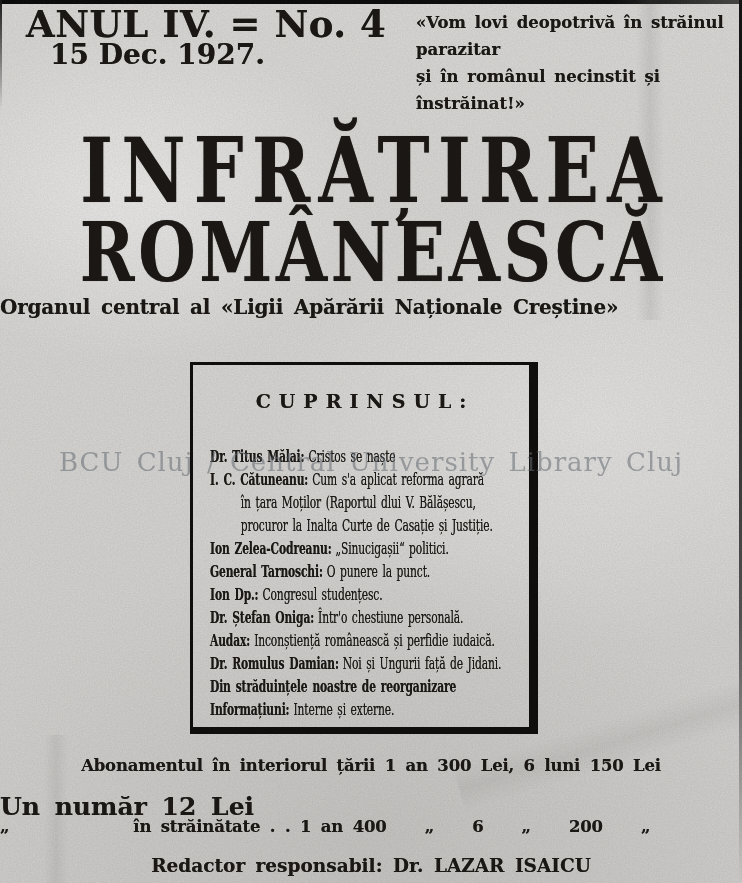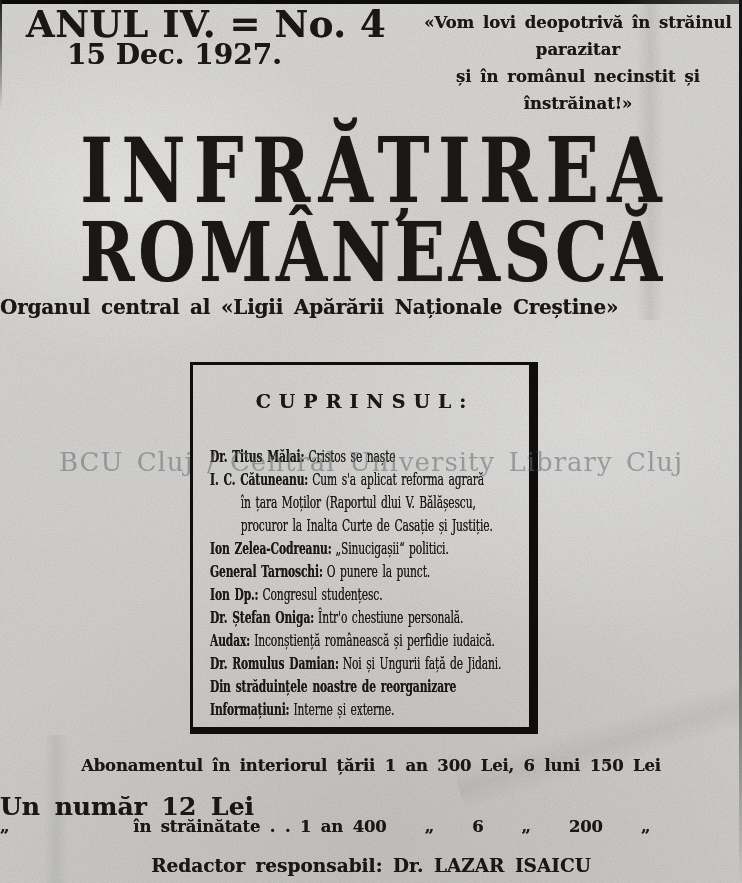--- a/index.html
+++ b/index.html
@@ -28,24 +28,24 @@
   .crease-d1 { position:absolute; right:-50px; bottom:120px; width:340px; height:46px;
     transform:rotate(-17deg);
     background:linear-gradient(180deg,transparent,rgba(120,120,116,0.12),transparent); }
 
   .noise { position:absolute; inset:0; z-index:30; opacity:0.55;
     mix-blend-mode:multiply; pointer-events:none; }
 
   
   .issue-block { position:absolute; top:8px; left:26px; font-weight:bold; }
   .issue-line { font-size:37px; letter-spacing:0.5px; line-height:32px; }
-  .date-line  { font-size:28px; margin-left:41px; line-height:30px; }
+  .date-line  { font-size:28px; margin-left:24px; line-height:30px; }
 
   .motto-block { position:absolute; top:9px; left:416px; width:324px;
-    font-weight:bold; font-size:16.5px; line-height:27px; word-spacing:3px;text-align:center; }
+    font-weight:bold; font-size:16.5px; line-height:27px; word-spacing:3px; }
 
   
   .title-1 { position:absolute; top:126px; left:0; width:100%; text-align:center;
     font-weight:bold; font-size:70px; line-height:70px; letter-spacing:0.12em;
     text-indent:0.12em; transform:scaleY(1.28); transform-origin:50% 0; }
   .title-2 { position:absolute; top:210px; left:0; width:100%; text-align:center;
     font-weight:bold; font-size:66px; line-height:66px; letter-spacing:0.055em;
     text-indent:0.055em; transform:scaleY(1.26); transform-origin:50% 0; }
   .subtitle { position:absolute; top:295px; left:0; width:100%; text-align:left;
     font-weight:bold; font-size:20px; letter-spacing:-0.2px; word-spacing:4px; }

